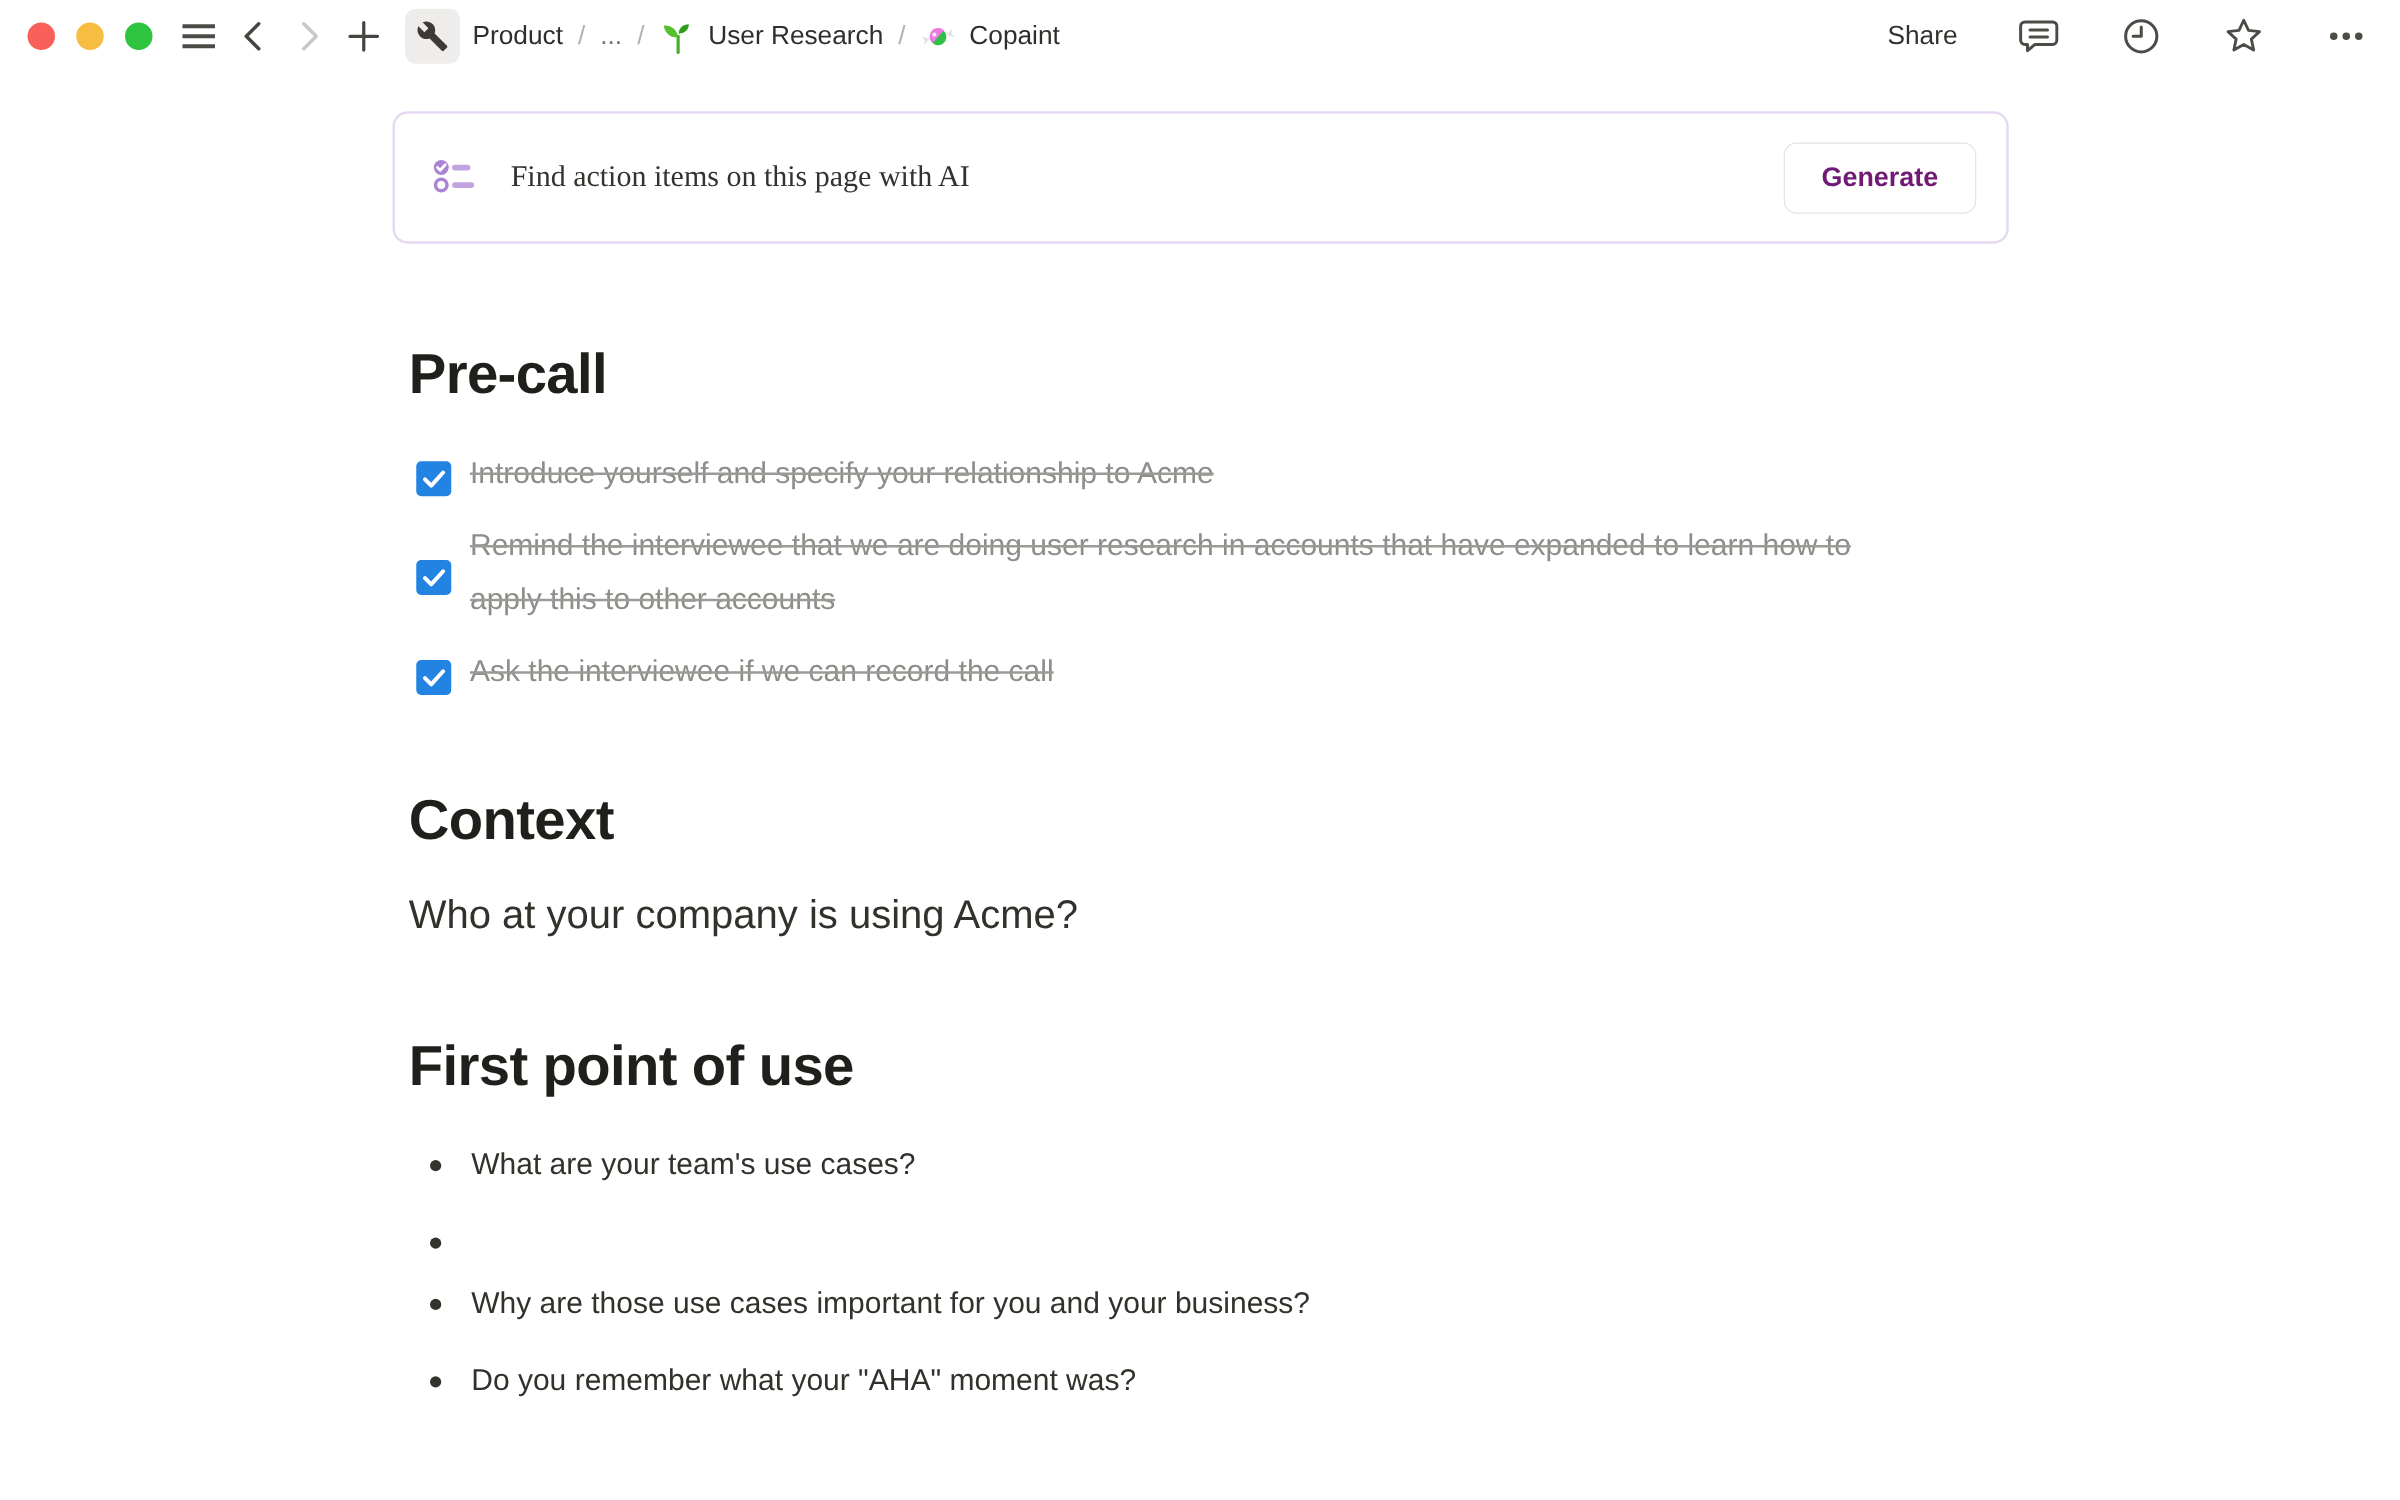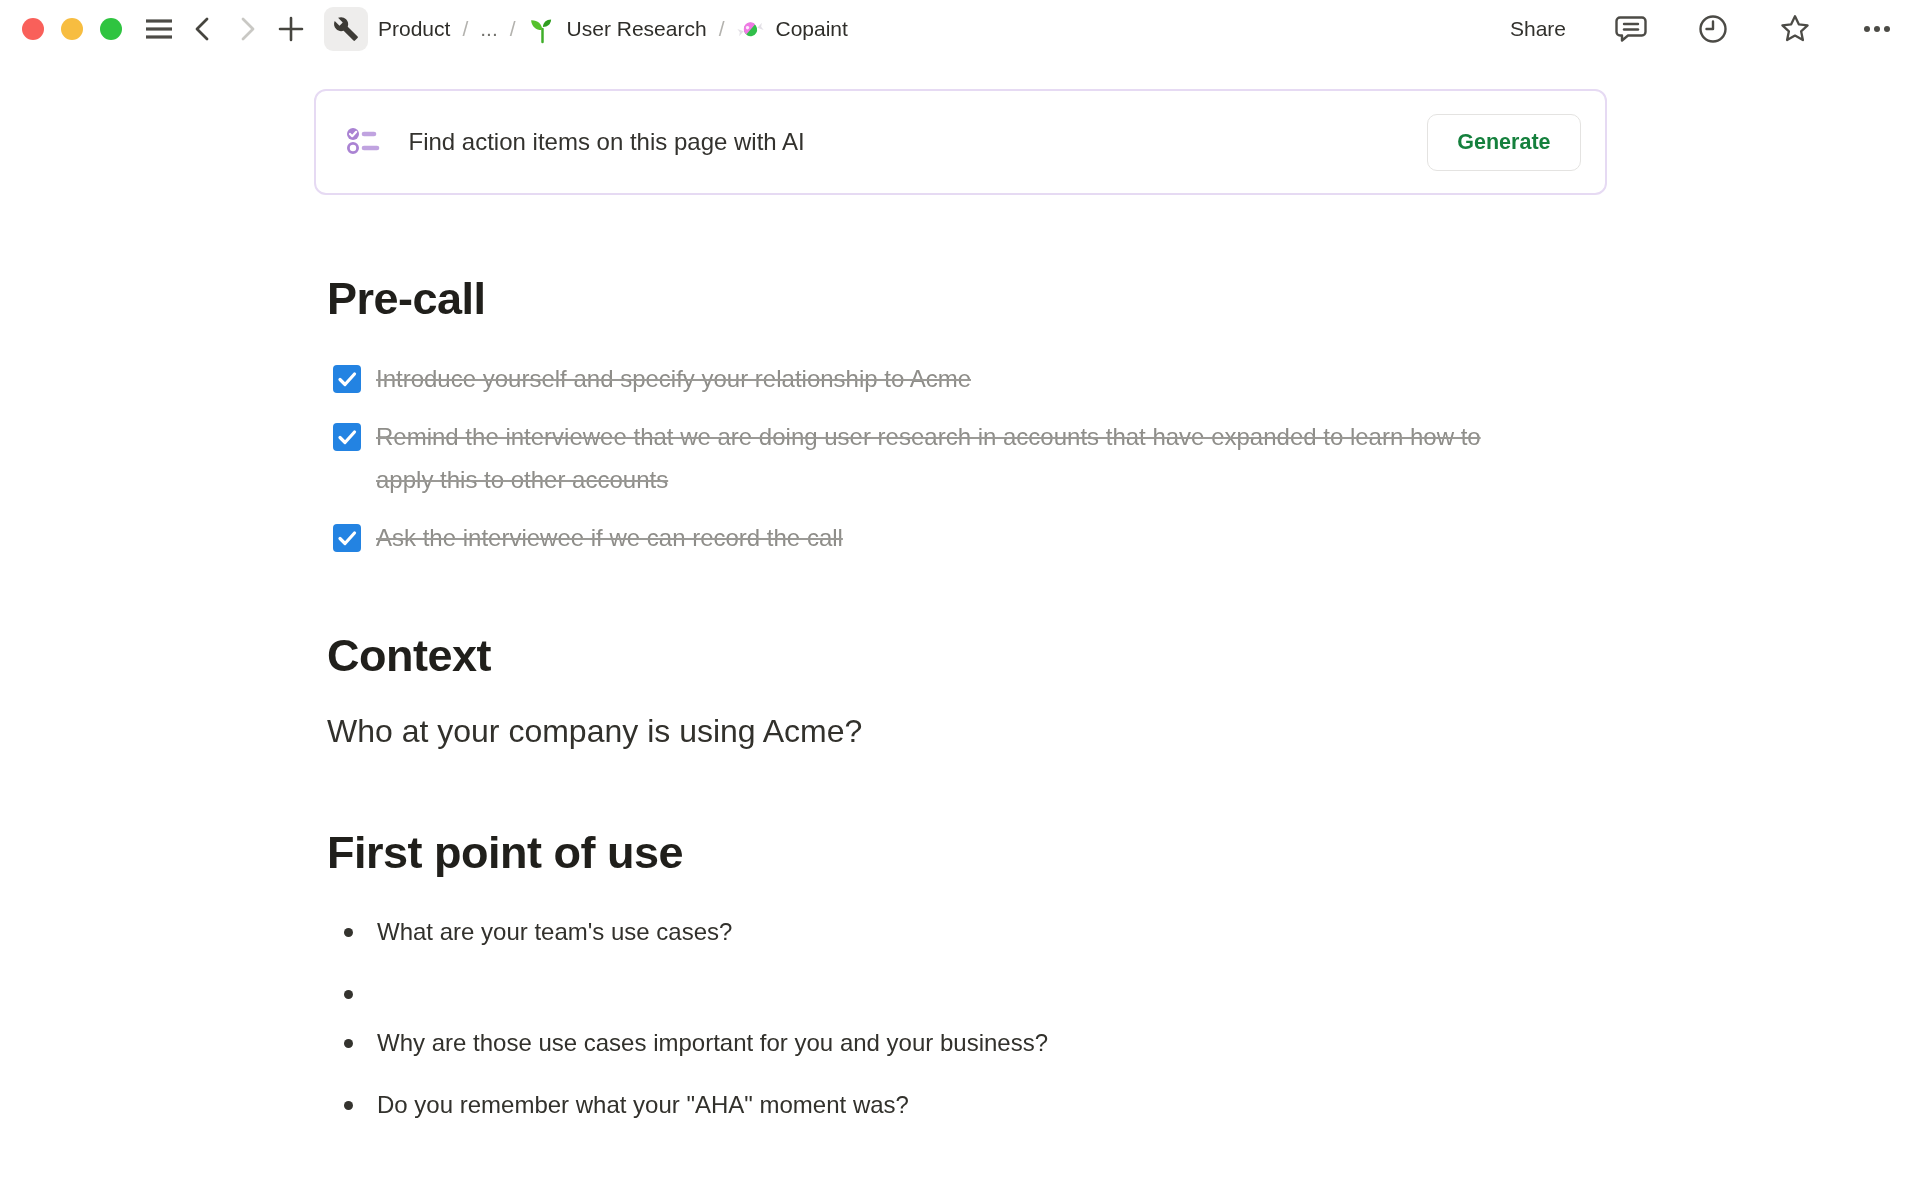--- a/index.html
+++ b/index.html
@@ -49,47 +49,47 @@
   
   .ai-banner {
     width: 1293px; height: 106px;
     margin: 31px auto 0;
     border: 2px solid #e6daf3;
     border-radius: 12px;
     background: #ffffff;
     display: flex; align-items: center;
     padding: 0 24px 0 27px;
   }
-  .ai-banner-text { font-size: 24px; color: #33322e; margin-left: 24px; }
+  .ai-banner-text { font-size: 24px; color: #33322e; margin-left: 24px; font-family: Liberation Serif, serif; }
   .generate-btn {
     margin-left: auto;
     height: 57px; padding: 0 29px;
     background: #ffffff;
     border: 1.5px solid #e4e3e1;
     border-radius: 10px;
     font-family: "Liberation Sans", sans-serif;
     font-size: 21.5px; font-weight: 700;
-    color: #15803d;
+    color: #701a75;
     display: flex; align-items: center;
     cursor: default;
   }
 
   
   .doc { width: 1266px; margin: 0 auto; }
   .h1 {
     font-size: 45px; font-weight: 700; line-height: 54px;
     color: #201f1b; letter-spacing: -0.5px;
     cursor: text;
   }
   .h1-precall { margin-top: 77px; }
   .h1-context { margin-top: 70px; }
   .h1-first { margin-top: 77px; }
 
   .todo-list { margin-top: 31px; }
-  .todo-item { display: flex; align-items: flex-start; margin-bottom: 15px; cursor: text; }
+  .todo-item { display: flex; align-items: center; margin-bottom: 15px; cursor: text; }
   .todo-checkbox {
     flex: none;
     width: 28px; height: 28px;
     margin: 8px 15px 0 6px;
     border-radius: 4px;
     background: #2383e2;
     display: flex; align-items: center; justify-content: center;
     cursor: default;
   }
   .todo-text {

